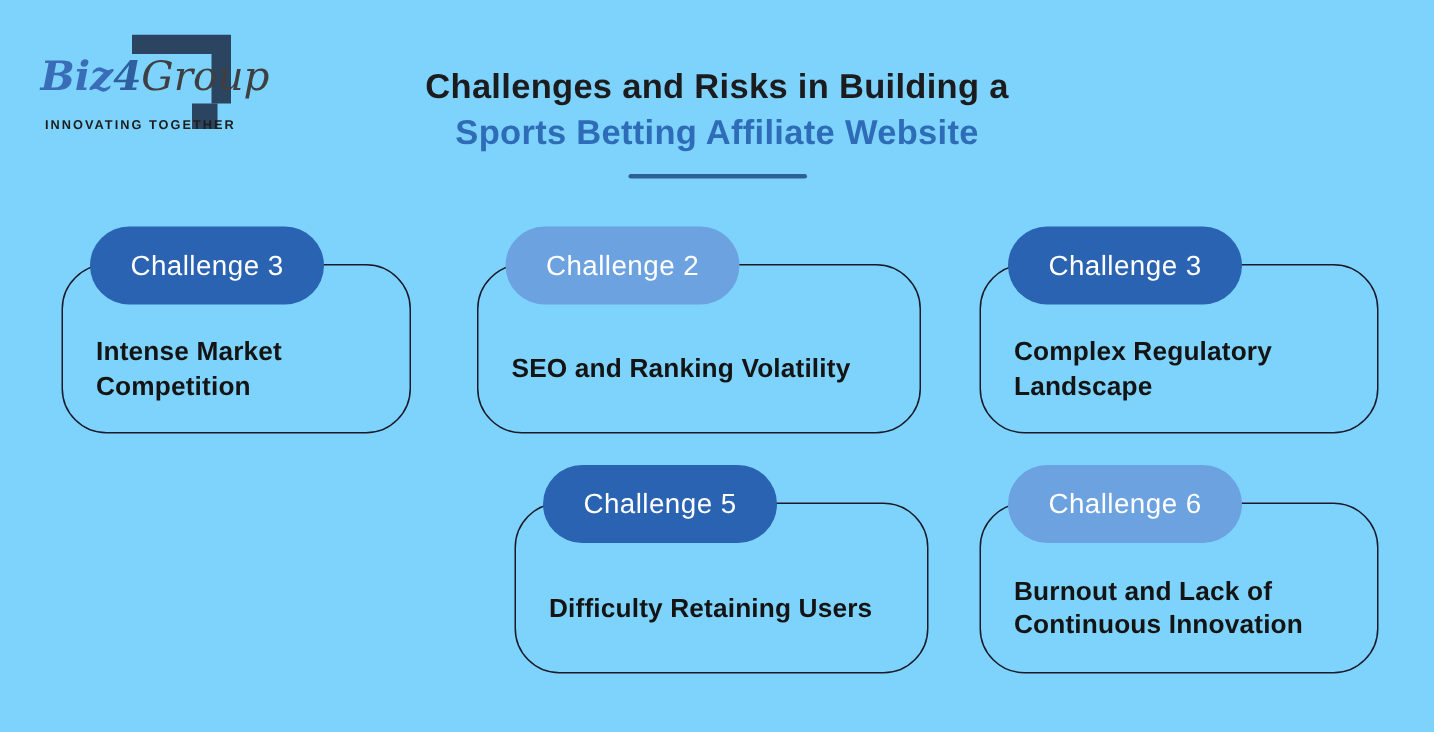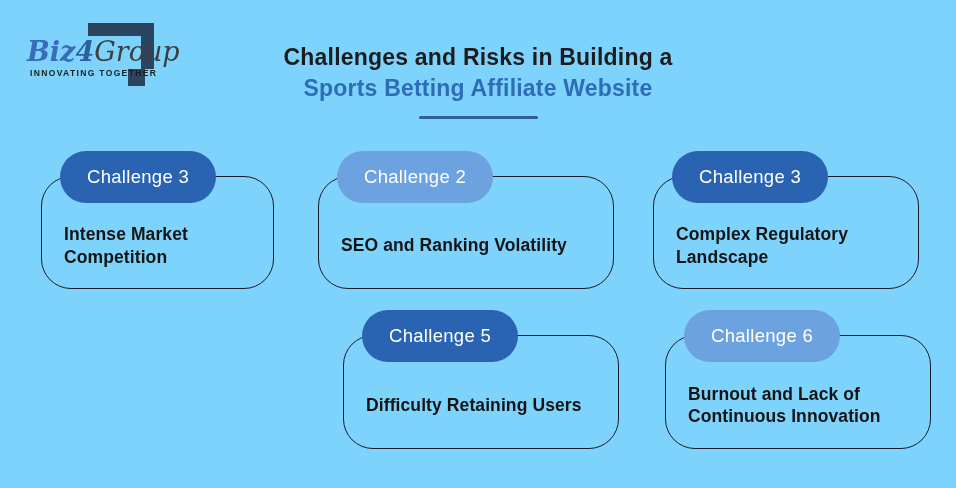--- a/index.html
+++ b/index.html
@@ -10,39 +10,39 @@
   }
 
   
   .logo { position:absolute; left:25px; top:18px; width:150px; height:80px; }
   .logo-mark { position:absolute; left:63px; top:5px; width:66px; height:64px; }
   .brand { position:absolute; left:2px; top:20px; white-space:nowrap;
            font-family:"DejaVu Serif", serif; font-style:italic; font-size:27px; line-height:1; }
   .brand .b-biz { color:#3a6db8; font-weight:700; }
   .brand .b-4   { color:#2e5f9e; font-weight:700; }
   .brand .b-grp { color:#3f3f41; }
-  .tagline { position:absolute; left:5px; top:50px; font-size:8.5px; letter-spacing:1.35px;
+  .tagline { position:absolute; left:5px; top:60px; font-size:8.5px; letter-spacing:1.35px;
              font-weight:700; color:#1d1d1d; white-space:nowrap; }
 
   
   .title { position:absolute; left:0; right:0; top:42px; text-align:center;
            font-size:23px; font-weight:700; color:#1c1c1e; line-height:1.33; letter-spacing:0.2px; }
   .title .accent { display:block; }
   .title-rule { position:absolute; left:419px; top:116px; width:119px; height:3px;
                 background:#2e5f96; border-radius:2px; }
 
   
   .card { position:absolute; border:1.4px solid #1a1a2b; border-radius:30px;
           background:transparent; }
   .c1 { left:41px;  top:176px; width:231px; height:111px; }
   .c2 { left:318px; top:176px; width:294px; height:111px; }
   .c3 { left:653px; top:176px; width:264px; height:111px; }
   .c4 { left:40px;  top:335px; width:265px; height:112px; }
   .c5 { left:343px; top:335px; width:274px; height:112px; }
-  .c6 { left:653px; top:335px; width:264px; height:112px;margin-left:12px; }
+  .c6 { left:653px; top:335px; width:264px; height:112px; }
 
   .badge { position:absolute; top:-26px; left:18px; height:52px;
            display:flex; align-items:center; justify-content:center;
            padding:0 27px; border-radius:28px;
            color:#ffffff; font-size:18.5px; font-weight:500; letter-spacing:0.3px;
            white-space:nowrap; }
 
   .card-text { position:absolute; left:22px; right:12px; top:26px; bottom:0;
                display:flex; flex-direction:column; justify-content:center;
                font-weight:700; font-size:17.5px; color:#141414; line-height:1.27;

